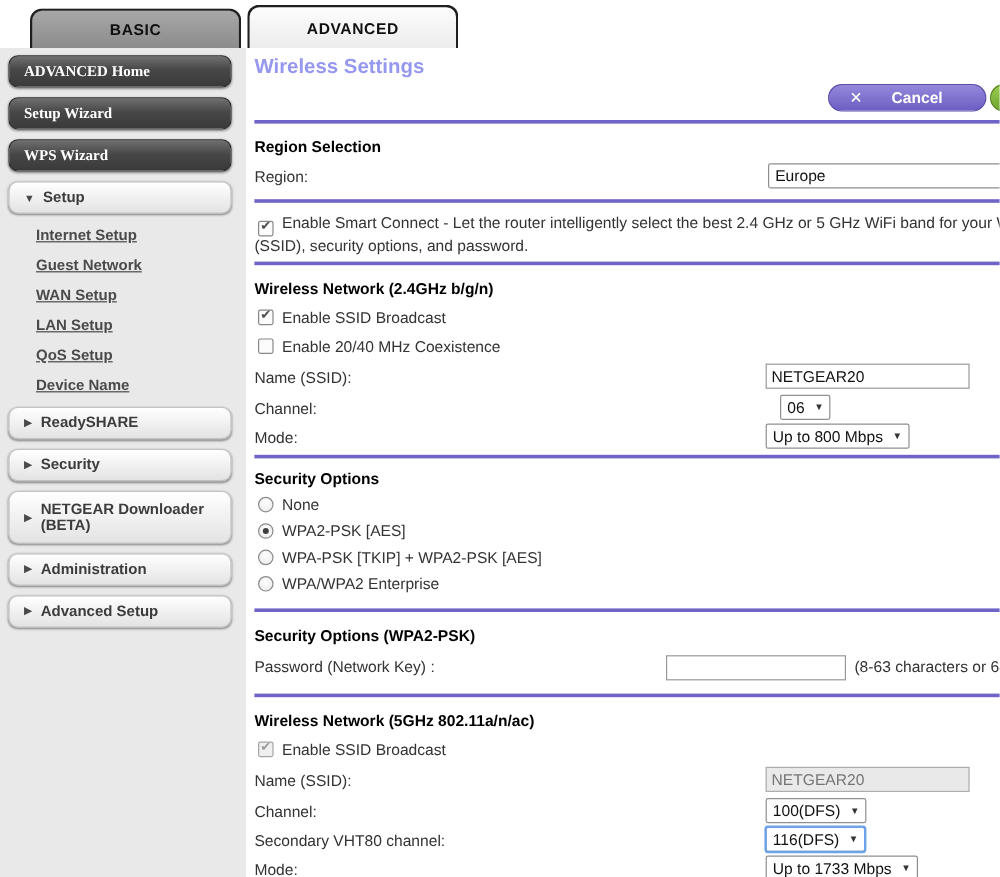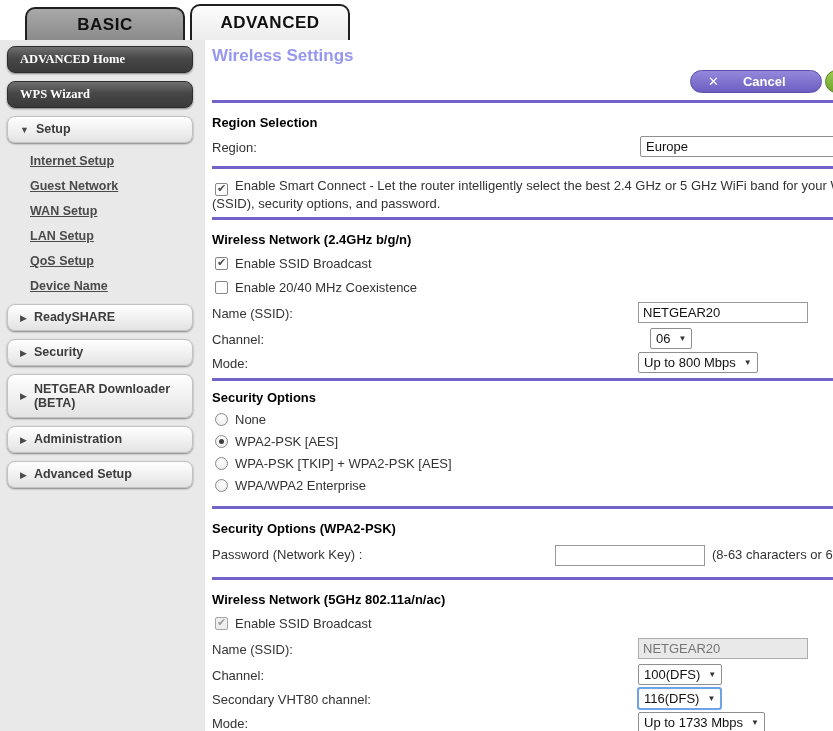--- a/index.html
+++ b/index.html
@@ -5,22 +5,22 @@
   * { box-sizing: border-box; }
   html,body { margin:0; padding:0; }
   body {
     width:833px; height:731px; overflow:hidden; background:#fff;
     font-family:"Liberation Sans","DejaVu Sans",sans-serif; color:#333;
     position:relative;
   }
   
   .tabbar { height:40px; display:flex; align-items:flex-end; padding-left:25px; background:#fff; }
   .tab {
-    width:160px; border:2px solid #1f1f1f; border-bottom:none;
-    border-radius:10px 10px 0 0; font-weight:bold; font-size:17px; color:#101010;
+    width:176px; border:2px solid #1f1f1f; border-bottom:none;
+    border-radius:10px 10px 0 0; font-weight:bold; font-size:13px; color:#101010;
     display:flex; align-items:center; justify-content:center; letter-spacing:.5px;
   }
   .tab-basic { height:33px; background:linear-gradient(180deg,#a8a8a8,#8b8b8b); margin-right:5px; }
   .tab-advanced { height:36px; background:linear-gradient(180deg,#fdfdfd,#ececec); }
   
   .main { display:flex; height:691px; }
   .sidebar { width:205px; background:#e9e9e9; padding-top:6px; flex-shrink:0; }
   .content { flex:1; padding-left:7px; position:relative; }
   
   .sbtn {
@@ -108,20 +108,23 @@
   <div class="tab tab-basic">BASIC</div>
   <div class="tab tab-advanced">ADVANCED</div>
 </div>
 
 <div class="main">
   <div class="sidebar">
     <div class="sbtn sbtn-dark">
       <span class="sbtn-label">ADVANCED Home</span>
     </div>
     <div class="sbtn sbtn-dark">
+      <span class="sbtn-label">Setup Wizard</span>
+    </div>
+    <div class="sbtn sbtn-dark">
       <span class="sbtn-label">WPS Wizard</span>
     </div>
     <div class="sbtn sbtn-light">
       <span class="tri">▼</span>
       <span class="sbtn-label">Setup</span>
     </div>
     <div class="sub-list">
       <a class="sub-link">Internet Setup</a>
       <a class="sub-link">Guest Network</a>
       <a class="sub-link">WAN Setup</a>

